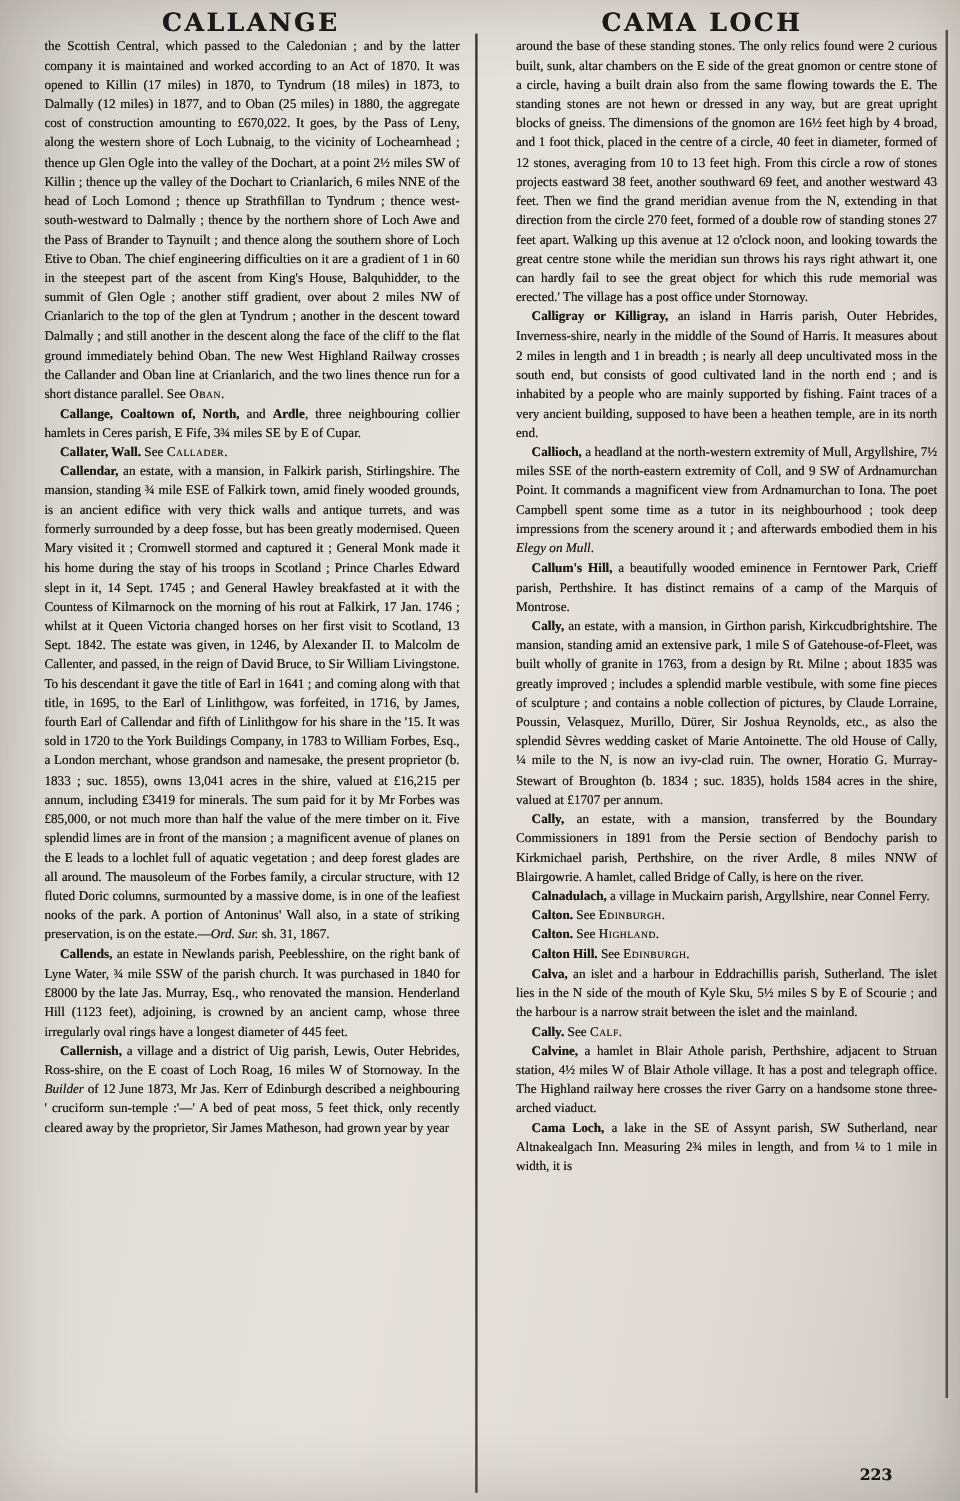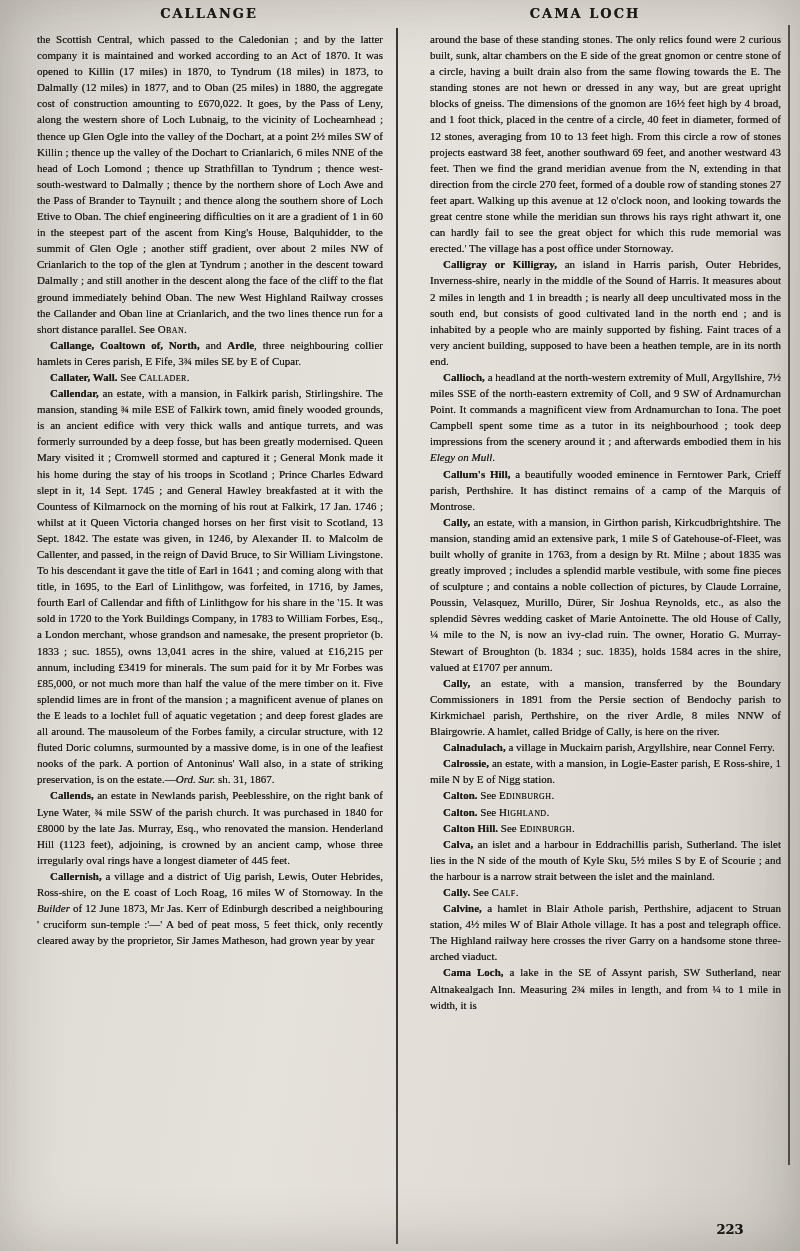--- a/index.html
+++ b/index.html
@@ -6,21 +6,21 @@
   body { background:#9a978f; font-family:"DejaVu Serif", serif; }
   .page {
     position:relative; width:800px; height:1251px; margin:0 auto;
     background: linear-gradient(100deg,#cfccc5 0%, #dedbd4 15%, #e5e2db 45%, #dedad3 80%, #ccc9c2 100%);
     box-shadow: inset 0 0 60px rgba(60,55,45,0.25);
     overflow:hidden;
     color:#1b1a17;
   }
   .running-head {
     position:absolute; top:6px; height:22px;
-    font-weight:bold; font-size:13px; letter-spacing:2px;
+    font-weight:bold; font-size:21px; letter-spacing:2px;
     text-align:center; white-space:nowrap;
     text-shadow:0 0 0.5px rgba(0,0,0,0.65);
   }
   .head-left  { left:36px;  width:346px; }
   .head-right { left:410px; width:350px; }
   .col {
     position:absolute; top:31px; width:346px;
     font-size:11px; line-height:16.1px; text-align:justify;
     text-shadow:0 0 0.45px rgba(10,10,10,0.7);
   }
@@ -64,21 +64,20 @@
       <p class="ind"><span class="run-b">Callernish,</span><span class="run-p"> a village and a district of Uig parish, Lewis, Outer Hebrides, Ross-shire, on the E coast of Loch Roag, 16 miles W of Stornoway.   In the </span><span class="run-i">Builder</span><span class="run-p"> of 12 June 1873, Mr Jas. Kerr of Edinburgh described a neighbouring ' cruciform sun-temple :'—' A bed of peat moss, 5 feet thick, only recently cleared away by the proprietor, Sir James Matheson, had grown year by year</span></p>
     </div>
   <div class="col col-right">
       <p class=""><span class="run-p">around the base of these standing stones.   The only relics found were 2 curious built, sunk, altar chambers on the E side of the great gnomon or centre stone of a circle, having a built drain also from the same flowing towards the E.  The standing stones are not hewn or dressed in any way, but are great upright blocks of gneiss.  The dimensions of the gnomon are 16½ feet high by 4 broad, and 1 foot thick, placed in the centre of a circle, 40 feet in diameter, formed of 12 stones, averaging from 10 to 13 feet high.   From this circle a row of stones projects eastward 38 feet, another southward 69 feet, and another westward 43 feet.   Then we find the grand meridian avenue from the N, extending in that direction from the circle 270 feet, formed of a double row of standing stones 27 feet apart.   Walking up this avenue at 12 o'clock noon, and looking towards the great centre stone while the meridian sun throws his rays right athwart it, one can hardly fail to see the great object for which this rude memorial was erected.'  The village has a post office under Stornoway.</span></p>
       <p class="ind"><span class="run-b">Calligray or Killigray,</span><span class="run-p"> an island in Harris parish, Outer Hebrides, Inverness-shire, nearly in the middle of the Sound of Harris.  It measures about 2 miles in length and 1 in breadth ; is nearly all deep uncultivated moss in the south end, but consists of good cultivated land in the north end ; and is inhabited by a people who are mainly supported by fishing.   Faint traces of a very ancient building, supposed to have been a heathen temple, are in its north end.</span></p>
       <p class="ind"><span class="run-b">Callioch,</span><span class="run-p"> a headland at the north-western extremity of Mull, Argyllshire, 7½ miles SSE of the north-eastern extremity of Coll, and 9 SW of Ardnamurchan Point.  It commands a magnificent view from Ardnamurchan to Iona.  The poet Campbell spent some time as a tutor in its neighbourhood ;  took deep impressions from the scenery around it ; and afterwards embodied them in his </span><span class="run-i">Elegy on Mull</span><span class="run-p">.</span></p>
       <p class="ind"><span class="run-b">Callum's Hill,</span><span class="run-p"> a beautifully wooded eminence in Ferntower Park, Crieff parish, Perthshire.  It has distinct remains of a camp of the Marquis of Montrose.</span></p>
       <p class="ind"><span class="run-b">Cally,</span><span class="run-p"> an estate, with a mansion, in Girthon parish, Kirkcudbrightshire.  The mansion, standing amid an extensive park, 1 mile S of Gatehouse-of-Fleet, was built wholly of granite in 1763, from a design by Rt. Milne ; about 1835 was greatly improved ; includes a splendid marble vestibule, with some fine pieces of sculpture ; and contains a noble collection of pictures, by Claude Lorraine, Poussin, Velasquez, Murillo, Dürer, Sir Joshua Reynolds, etc., as also the splendid Sèvres wedding casket of Marie Antoinette.   The old House of Cally, ¼ mile to the N, is now an ivy-clad ruin.   The owner, Horatio G. Murray-Stewart of Broughton (b. 1834 ; suc. 1835), holds 1584 acres in the shire, valued at £1707 per annum.</span></p>
       <p class="ind"><span class="run-b">Cally,</span><span class="run-p"> an estate, with a mansion, transferred by the Boundary Commissioners in 1891 from the Persie section of Bendochy parish to Kirkmichael parish, Perthshire, on the river Ardle, 8 miles NNW of Blairgowrie.  A hamlet, called Bridge of Cally, is here on the river.</span></p>
       <p class="ind"><span class="run-b">Calnadulach,</span><span class="run-p"> a village in Muckairn parish, Argyllshire, near Connel Ferry.</span></p>
-      <p class="ind"><span class="run-b">Calrossie,</span><span class="run-p"> an estate, with a mansion, in Logie-Easter parish, E Ross-shire, 1 mile N by E of Nigg station.</span></p>
       <p class="ind"><span class="run-b">Calton.</span><span class="run-p">   See </span><span class="run-sc">Edinburgh</span><span class="run-p">.</span></p>
       <p class="ind"><span class="run-b">Calton.</span><span class="run-p">   See </span><span class="run-sc">Highland</span><span class="run-p">.</span></p>
       <p class="ind"><span class="run-b">Calton Hill.</span><span class="run-p">   See </span><span class="run-sc">Edinburgh</span><span class="run-p">.</span></p>
       <p class="ind"><span class="run-b">Calva,</span><span class="run-p"> an islet and a harbour in Eddrachillis parish, Sutherland.   The islet lies in the N side of the mouth of Kyle Sku, 5½ miles S by E of Scourie ; and the harbour is a narrow strait between the islet and the mainland.</span></p>
       <p class="ind"><span class="run-b">Cally.</span><span class="run-p">   See </span><span class="run-sc">Calf</span><span class="run-p">.</span></p>
       <p class="ind"><span class="run-b">Calvine,</span><span class="run-p"> a hamlet in Blair Athole parish, Perthshire, adjacent to Struan station, 4½ miles W of Blair Athole village.   It has a post and telegraph office.   The Highland railway here crosses the river Garry on a handsome stone three-arched viaduct.</span></p>
       <p class="ind"><span class="run-b">Cama Loch,</span><span class="run-p"> a lake in the SE of Assynt parish, SW Sutherland, near Altnakealgach Inn.   Measuring 2¾ miles in length, and from ¼ to 1 mile in width, it is</span></p>
     </div>
 
   <div class="page-number">223</div>

